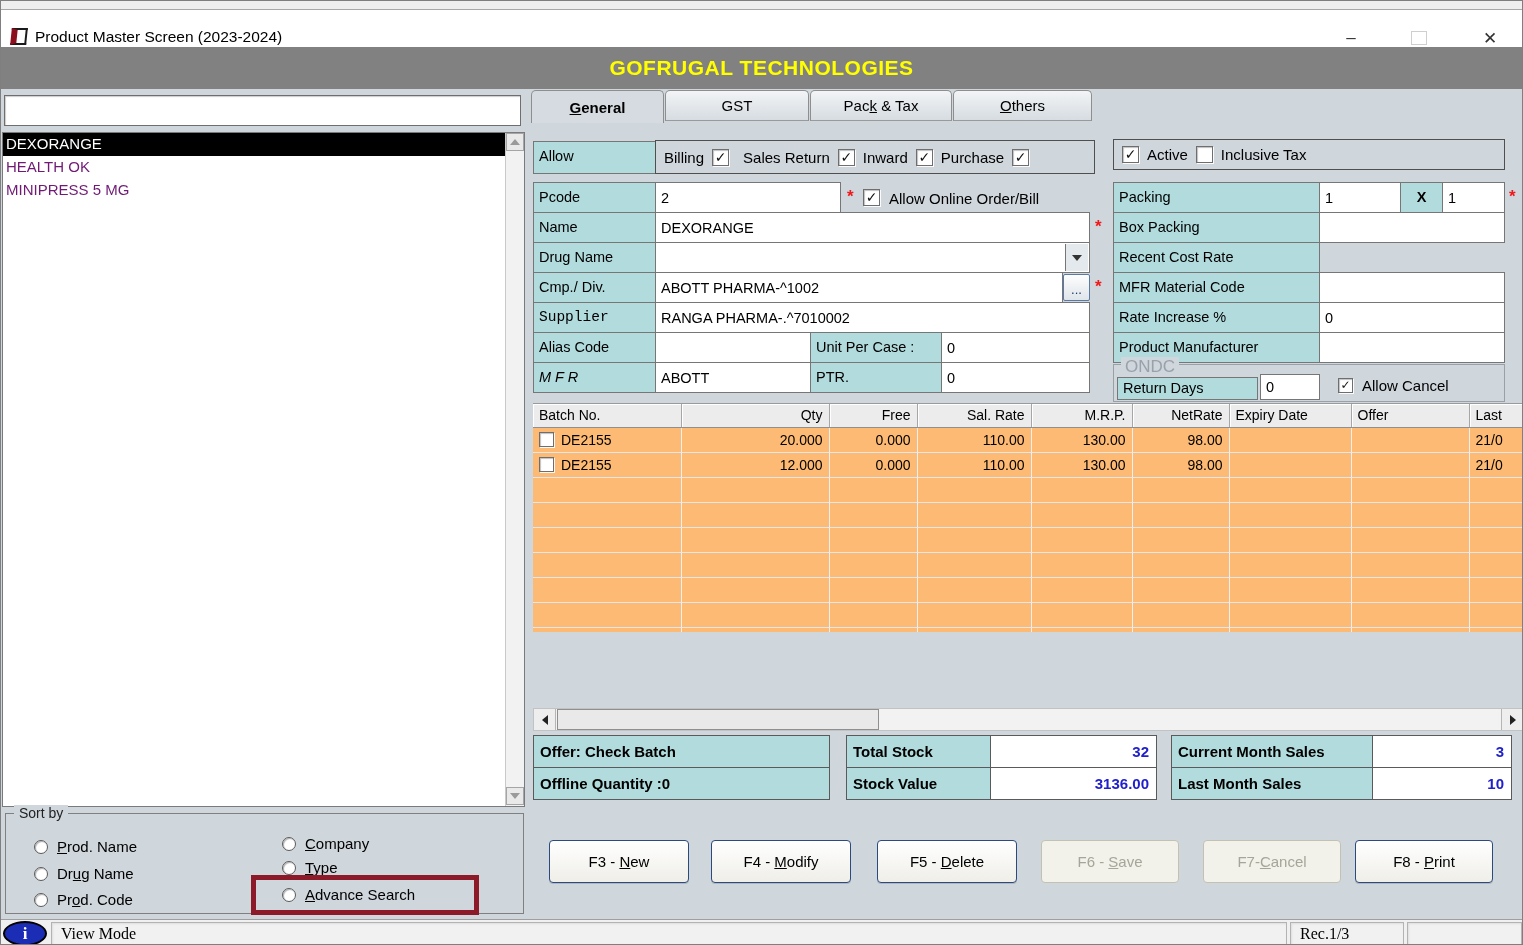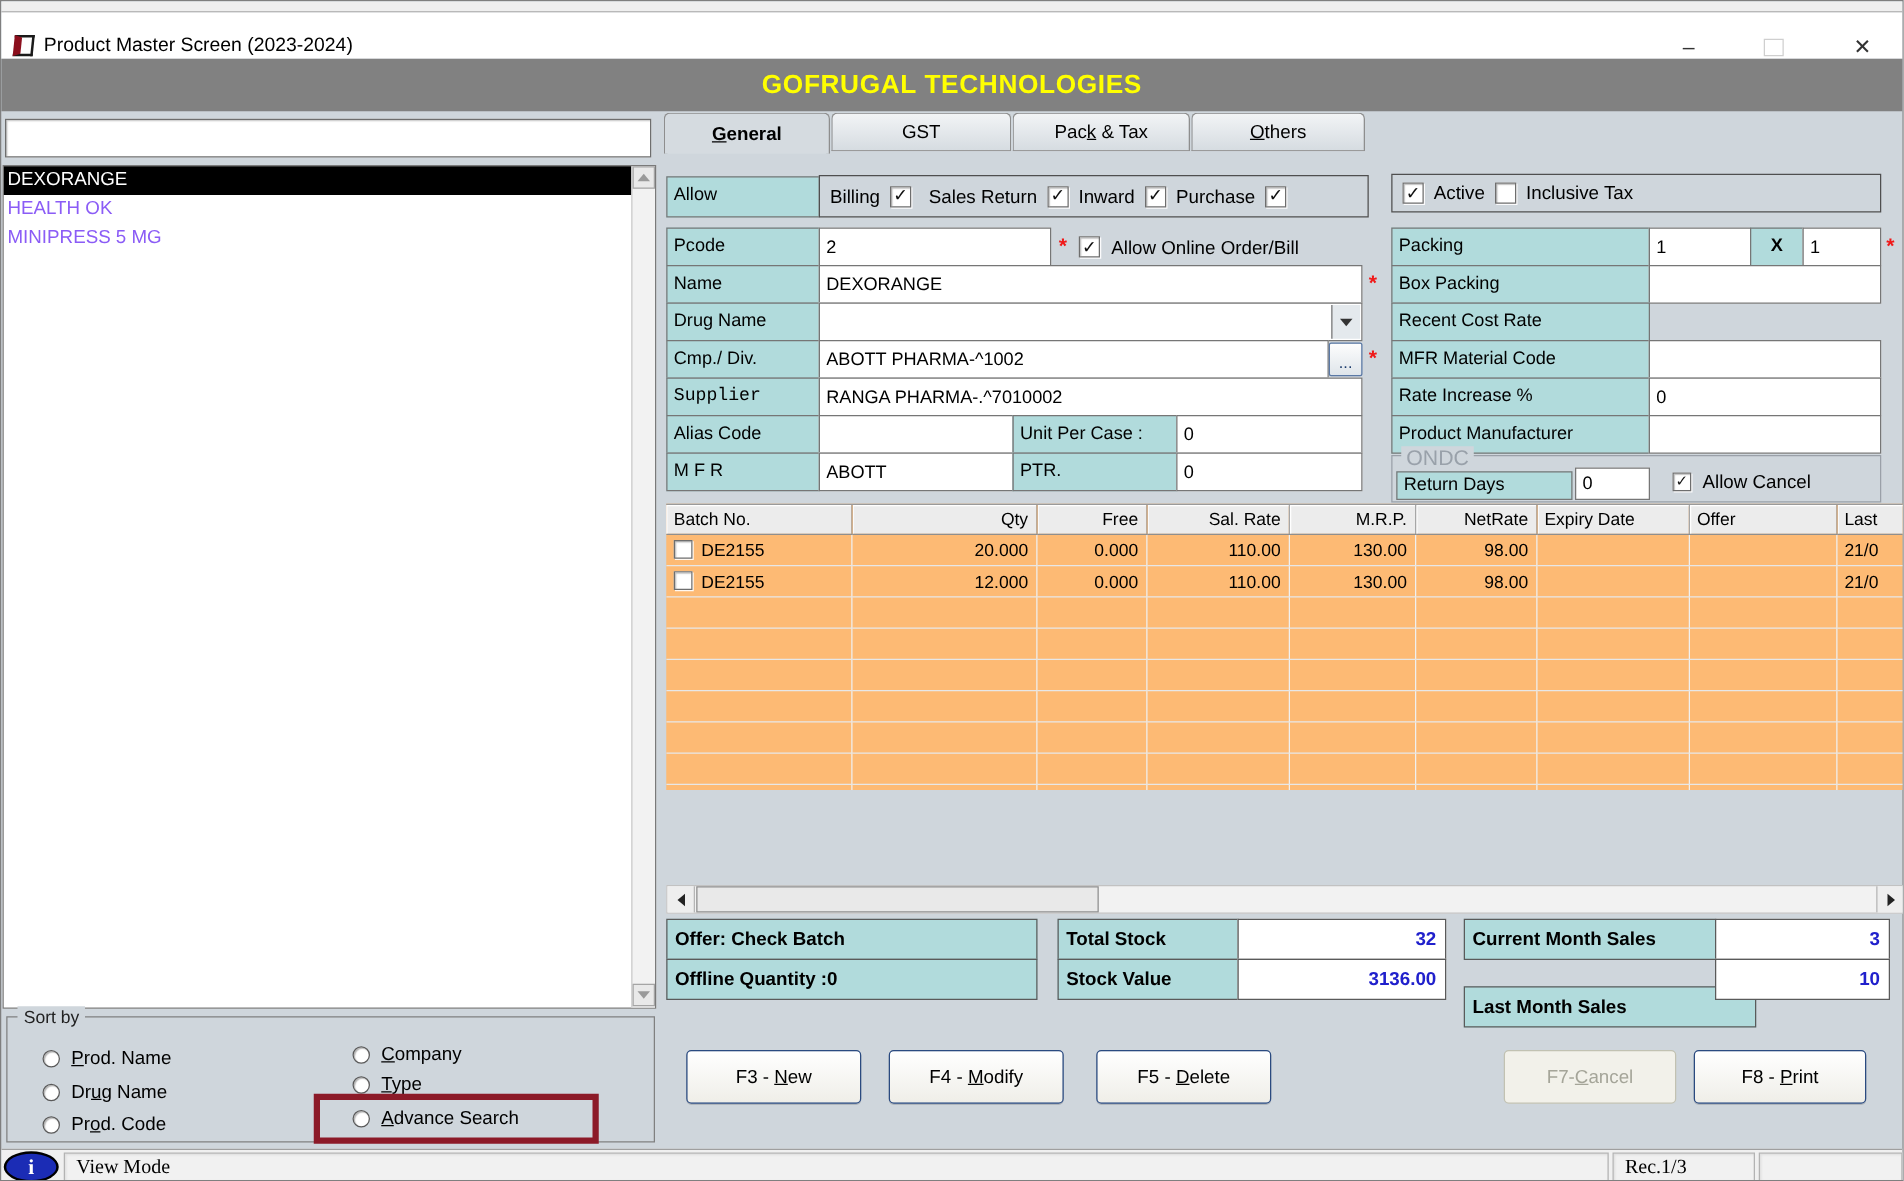--- a/index.html
+++ b/index.html
@@ -35,21 +35,21 @@
   .cb.checked::after { content:"✓"; margin-top:-1px; }
   .cb.small { width:15px; height:15px; font-size:12px; }
   .radio { width:14px; height:14px; border-radius:50%; background:#fff; border:1px solid #5a5a5a; box-shadow:inset 1px 1px 1px rgba(0,0,0,.3); flex:none; }
 
   .group-border { border:1px solid #4f4f4f; background:#cfd6dc; }
   .hstack { display:flex; align-items:center; }
 
   
   #left-search { left:3px; top:94px; width:517px; height:31px; background:#fff; border:1px solid #6e6e6e; box-shadow:inset 1px 1px 1px rgba(0,0,0,.2); font-size:15px; padding:0 4px; }
   #listbox { left:1px; top:131px; width:523px; height:675px; background:#fff; border:1px solid #7a7a7a; }
-  .list-item { height:23px; font-size:15px; padding:2px 0 0 3px; color:#8b5cf6; width:503px; }
+  .list-item { height:23px; font-size:15px; padding:2px 0 0 3px; color:#701a75; width:503px; }
   .list-item.selected { background:#000; color:#fff; }
   #list-scroll { position:absolute; right:0; top:0; width:19px; height:673px; background:#f2f2f2; border-left:1px solid #c9c9c9; }
   .scroll-btn { position:absolute; left:0; width:18px; height:18px; background:#e9e9e9; border:1px solid #a5a5a5; display:flex; align-items:center; justify-content:center; }
   .tri-up { width:0; height:0; border-left:5px solid transparent; border-right:5px solid transparent; border-bottom:6px solid #9a9a9a; }
   .tri-down { width:0; height:0; border-left:5px solid transparent; border-right:5px solid transparent; border-top:6px solid #9a9a9a; }
   .tri-left { width:0; height:0; border-top:5px solid transparent; border-bottom:5px solid transparent; border-right:6px solid #222; }
   .tri-right { width:0; height:0; border-top:5px solid transparent; border-bottom:5px solid transparent; border-left:6px solid #222; }
 
   
   #sort-box { left:4px; top:812px; width:519px; height:101px; border:1px solid #808080; }
@@ -205,21 +205,21 @@
   <span class="abs req" style="left:1094px; top:276px;">*</span>
 
   <div class="abs flabel" style="left:532px; top:301px; width:123px;font-family:Liberation Mono, monospace;">Supplier</div>
   <input class="abs finput" style="left: 654px; top: 301px; width: 435px;" value="RANGA PHARMA-.^7010002">
 
   <div class="abs flabel" style="left:532px; top:331px; width:123px;">Alias Code</div>
   <input class="abs finput" style="left: 654px; top: 331px; width: 156px;" value="">
   <div class="abs flabel" style="left:809px; top:331px; width:132px;">Unit Per Case :</div>
   <input class="abs finput" style="left: 940px; top: 331px; width: 149px;" value="0">
 
-  <div class="abs flabel" style="left:532px; top:361px; width:123px;">M F R</div>
+  <div class="abs flabel" style="left:532px; top:361px; width:123px;font-style:italic;">M F R</div>
   <input class="abs finput" style="left: 654px; top: 361px; width: 156px;" value="ABOTT">
   <div class="abs flabel" style="left:809px; top:361px; width:132px;">PTR.</div>
   <input class="abs finput" style="left: 940px; top: 361px; width: 149px;" value="0">
 
   <div class="abs group-border hstack" style="left:1112px; top:138px; width:392px; height:31px; gap:8px; padding-left:8px; font-size:15px;">
     <span class="cb checked"></span>
     <span>Active</span>
     <span class="cb"></span>
     <span>Inclusive Tax</span>
   </div>
@@ -438,31 +438,34 @@
   <div class="abs stat-cell-label" style="left:532px; top:734px; width:297px;">Offer: Check Batch</div>
   <div class="abs stat-cell-label" style="left:532px; top:766px; width:297px;">Offline Quantity :0</div>
 
   <div class="abs stat-cell-label" style="left:845px; top:734px; width:145px;">Total Stock</div>
   <div class="abs stat-cell-value" style="left:989px; top:734px; width:167px;">32</div>
   <div class="abs stat-cell-label" style="left:845px; top:766px; width:145px;">Stock Value</div>
   <div class="abs stat-cell-value" style="left:989px; top:766px; width:167px;padding-left:47px;">3136.00</div>
 
   <div class="abs stat-cell-label" style="left:1170px; top:734px; width:202px;">Current Month Sales</div>
   <div class="abs stat-cell-value" style="left:1371px; top:734px; width:140px;">3</div>
-  <div class="abs stat-cell-label" style="left:1170px; top:766px; width:234px;margin-top:22px;">Last Month Sales</div>
+  <div class="abs stat-cell-label" style="left:1170px; top:766px; width:234px;">Last Month Sales</div>
   <div class="abs stat-cell-value" style="left:1371px; top:766px; width:140px;">10</div>
 
   <div class="abs fbtn" style="left:548px; width:140px;">
     <span><span>F3 - </span><span class="u">N</span><span>ew</span></span>
   </div>
   <div class="abs fbtn" style="left:710px; width:140px;">
     <span><span>F4 - </span><span class="u">M</span><span>odify</span></span>
   </div>
   <div class="abs fbtn" style="left:876px; width:140px;">
     <span><span>F5 - </span><span class="u">D</span><span>elete</span></span>
+  </div>
+  <div class="abs fbtn disabled" style="left:1040px; width:138px;">
+    <span><span>F6 - </span><span class="u">S</span><span>ave</span></span>
   </div>
   <div class="abs fbtn disabled" style="left:1202px; width:138px;">
     <span><span>F7-</span><span class="u">C</span><span>ancel</span></span>
   </div>
   <div class="abs fbtn" style="left:1354px; width:138px;">
     <span><span>F8 - </span><span class="u">P</span><span>rint</span></span>
   </div>
 
   <div class="abs" id="status-bar">
     <div id="info-icon">i</div>

